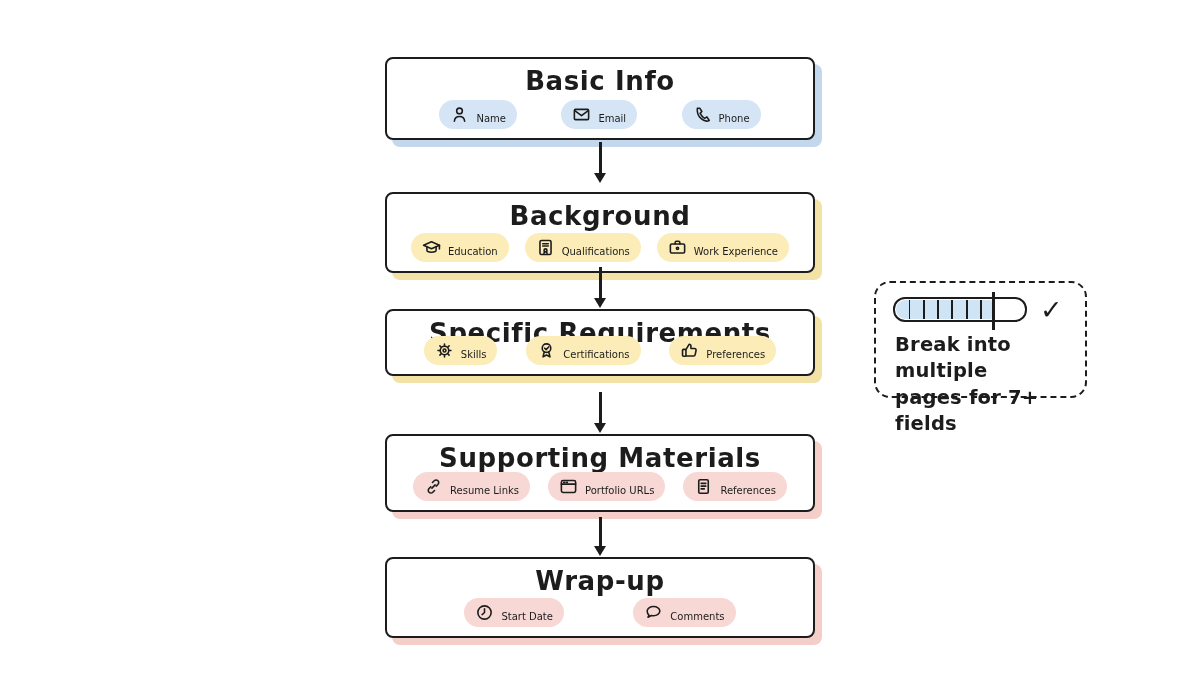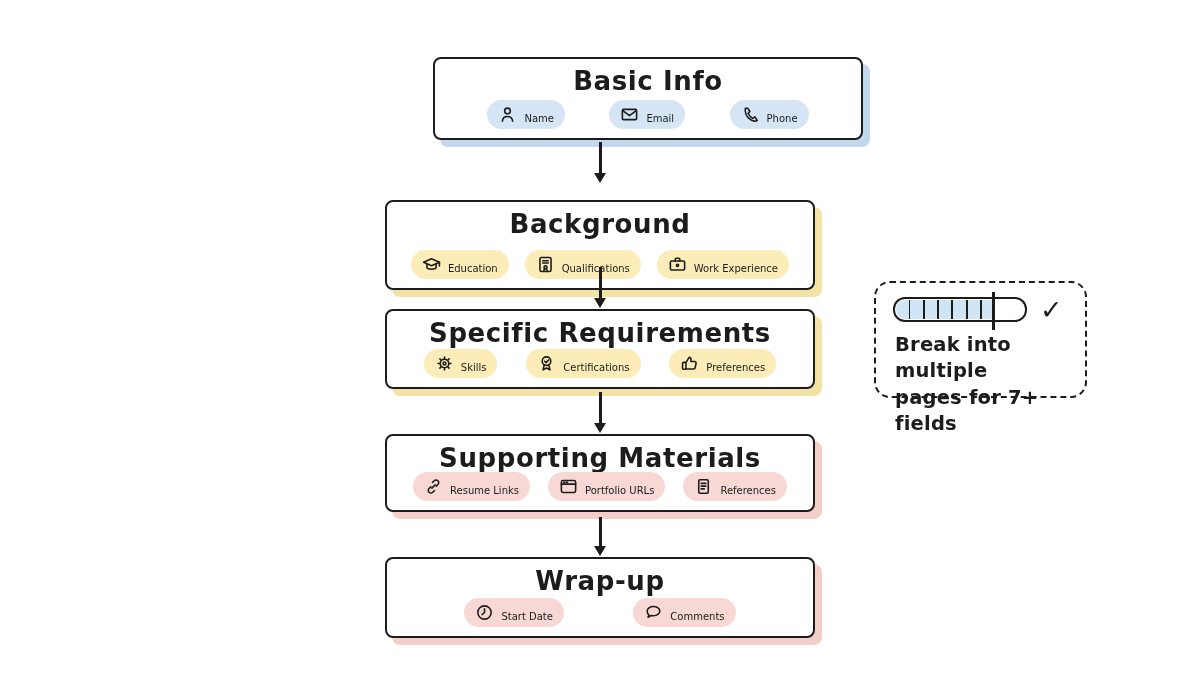--- a/index.html
+++ b/index.html
@@ -8,21 +8,21 @@
     --yellow_tag:#fbecb8; --yellow_shadow:#f2e2a6;
     --pink_tag:#f8d8d4; --pink_shadow:#f4cfca;
     --progress_fill:#cfe4f4;
   }
   *{margin:0;padding:0;box-sizing:border-box;}
   body{font-family:"DejaVu Sans",sans-serif;background:#fff;}
   .canvas{position:relative;width:1200px;height:675px;background:var(--background);overflow:hidden;color:var(--ink);}
 
   
   .step{position:absolute;left:385px;width:430px;background:#fff;border:2.6px solid var(--ink);border-radius:8px;text-align:center;}
-  .step--blue{box-shadow:7px 7px 0 var(--blue_shadow);margin-left:48px;}
+  .step--blue{box-shadow:7px 7px 0 var(--blue_shadow);}
   .step--yellow{box-shadow:7px 7px 0 var(--yellow_shadow);}
   .step--pink{box-shadow:7px 7px 0 var(--pink_shadow);}
   .step-title{font-size:26px;font-weight:700;letter-spacing:.6px;margin-top:7px;}
   .tags{position:absolute;left:8px;right:8px;bottom:9px;display:flex;justify-content:space-evenly;align-items:center;}
   .tag{display:inline-flex;align-items:flex-end;gap:7px;border-radius:16px;padding:5px 11px;font-size:10px;font-weight:500;white-space:nowrap;}
   .step--blue .tag{background:var(--blue_tag);}
   .step--yellow .tag{background:var(--yellow_tag);}
   .step--pink .tag{background:var(--pink_tag);}
   .tag svg{width:19px;height:19px;flex:0 0 auto;stroke:var(--ink);fill:none;stroke-width:2;stroke-linecap:round;stroke-linejoin:round;}
 
@@ -67,21 +67,21 @@
         <svg viewBox="0 0 24 24">
             <path d="M5.5 4Q4.5 12 10 17q5.5 5 10.5 2.5l-3-4.5-2.8 1.8Q11 14.5 9 10.6l2.2-2.4L8.5 4z"></path>
           </svg>
         <span>Phone</span>
       </span>
     </div>
   </div>
 
   <div class="arrow" style="top:142px;height:32px;"></div>
 
-  <div class="step step--yellow" style="top:200px;height:90px;">
+  <div class="step step--yellow" style="top:192px;height:81px;">
     <div class="step-title">Background</div>
     <div class="tags">
       <span class="tag">
         <svg viewBox="0 0 24 24">
             <path d="M2 9.2 12 4.8 22 9.2 12 13.6z"></path>
             <path d="M6.2 11.3v4.2c0 1.2 2.6 2.4 5.8 2.4s5.8-1.2 5.8-2.4v-4.2"></path>
             <path d="M22 9.2v4.6"></path>
           </svg>
         <span>Education</span>
       </span>
@@ -100,21 +100,21 @@
             <path d="M9 7.5V6c0-1 .7-1.8 1.7-1.8h2.6c1 0 1.7.8 1.7 1.8v1.5"></path>
             <circle cx="12" cy="13" r="1.4"></circle>
           </svg>
         <span>Work Experience</span>
       </span>
     </div>
   </div>
 
   <div class="arrow" style="top:267px;height:32px;"></div>
 
-  <div class="step step--yellow" style="top:309px;height:80px;">
+  <div class="step step--yellow" style="top:309px;height:67px;">
     <div class="step-title">Specific Requirements</div>
     <div class="tags">
       <span class="tag">
         <svg viewBox="0 0 24 24">
             <circle cx="12" cy="12" r="5.4"></circle>
             <circle cx="12" cy="12" r="1.8"></circle>
             <path d="M12 6.6V3.8M12 20.2v-2.8M6.6 12H3.8M20.2 12h-2.8M8.2 8.2 6.2 6.2M17.8 17.8l-2-2M15.8 8.2l2-2M6.2 17.8l2-2"></path>
           </svg>
         <span>Skills</span>
       </span>

